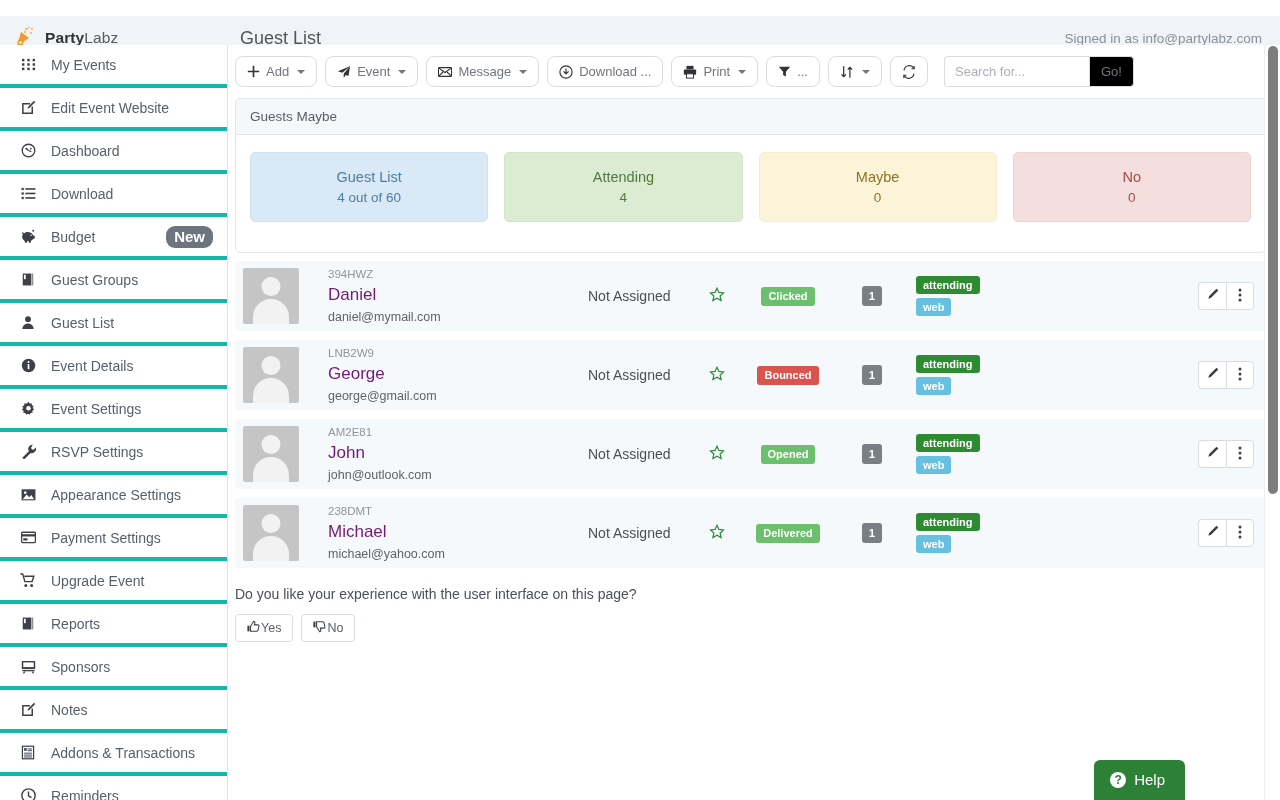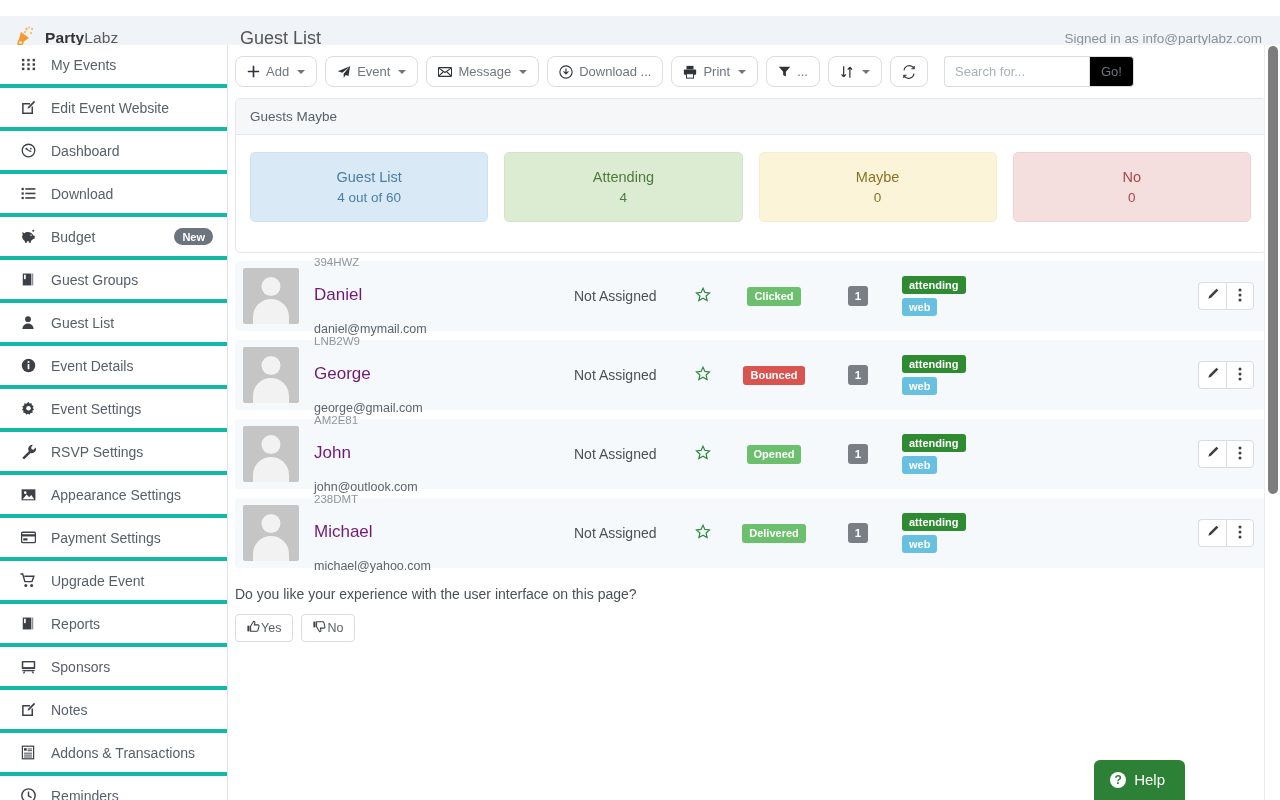--- a/index.html
+++ b/index.html
@@ -44,21 +44,21 @@
   .nav-icon {
     width: 20px; height: 18px; margin-right: 13px; flex: none;
     display: flex; align-items: center; justify-content: center;
     color: #3d4147; font-size: 15px; line-height: 1;
   }
   .nav-icon svg { display:block; }
   .nav-label { white-space: nowrap; }
   .badge-new {
     margin-left: auto;
     background: #6c757d; color: #fff;
-    font-size: 11px; font-weight: bold;
+    font-size: 15px; font-weight: bold;
     padding: 2.5px 8px; border-radius: 9px;
   }
 
   
   .main {
     position: absolute; top: 45px; left: 228px; right: 0; bottom: 0;
     background: #ffffff; overflow: hidden;
   }
 
   
@@ -137,21 +137,21 @@
   .avatar::before {
     content: ""; position: absolute; left: 50%; top: 9px;
     width: 19px; height: 19px; background: #f2f2f2;
     border-radius: 50%; transform: translateX(-50%);
   }
   .avatar::after {
     content: ""; position: absolute; left: 50%; top: 31px;
     width: 36px; height: 32px; background: #f2f2f2;
     border-radius: 18px 18px 0 0; transform: translateX(-50%);
   }
-  .guest-info { margin-left: 15px; display: flex; flex-direction: column; gap: 17px; width: 260px;}
+  .guest-info { margin-left: 29px; display: flex; flex-direction: column; gap: 5px; width: 260px;}
   .guest-code { font-size: 11.5px; color: #8e959c; }
   .guest-name { font-size: 17px; color: #701a75; }
   .guest-email { font-size: 12.5px; color: #5d646b; }
 
   .assigned { font-size: 14px; color: #4a5056; width: 112px; text-align: left; }
   .star-cell { width: 34px; display: flex; justify-content: center; cursor: pointer; }
   .star { color: #2f8a3e; font-size: 16px; line-height: 1; }
   .tag-cell { width: 108px; display: flex; justify-content: center; }
   .tag {
     font-size: 11px; font-weight: bold; color: #fff;

